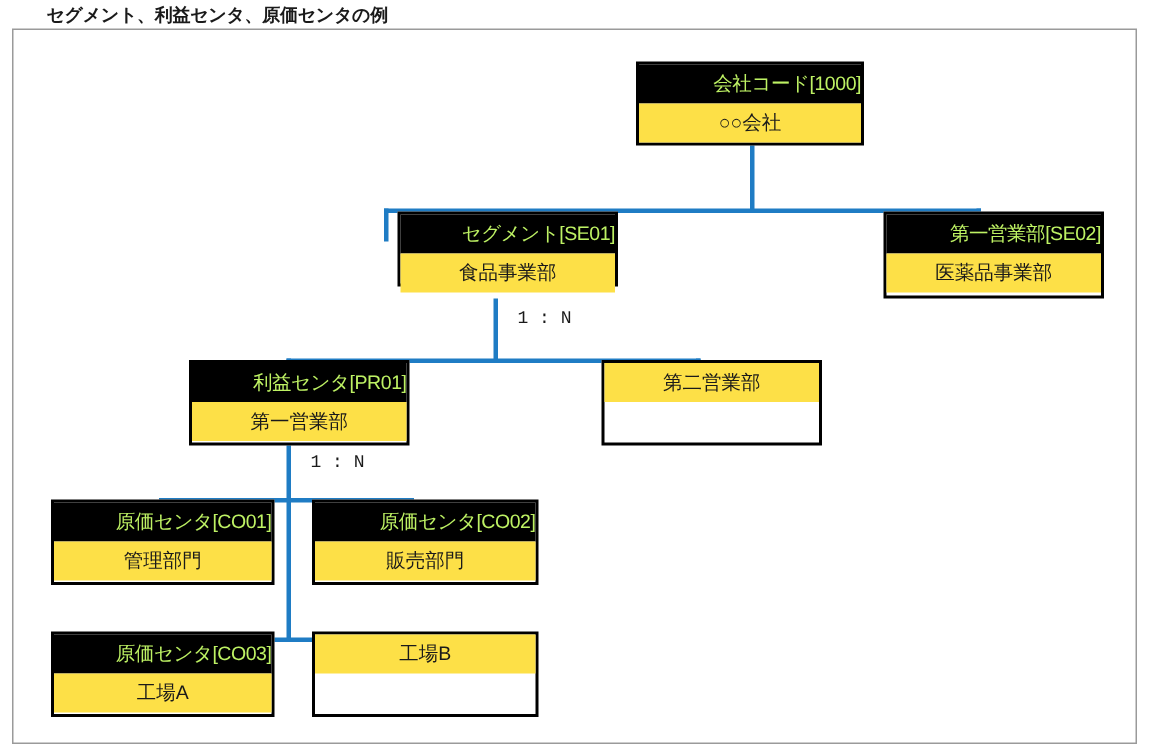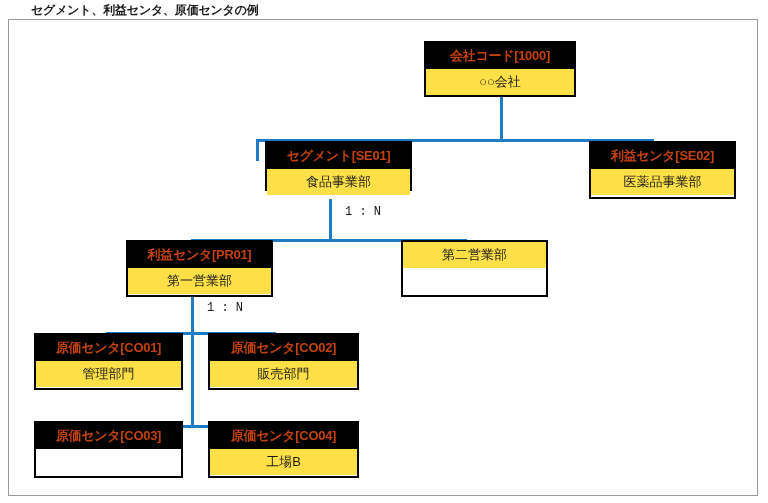--- a/index.html
+++ b/index.html
@@ -49,24 +49,24 @@
   
   .node {
     position: absolute;
     border: 2px solid #000000;
     background: #ffffff;
     box-sizing: border-box;
     z-index: 5;
   }
   .node-header {
     background: #000000;
-    color: #c2410c;
-    font-weight: bold;
+    color: #bef264;
+    font-weight: normal;
     font-size: 13px;
-    text-align: center;
+    text-align: right;
     line-height: 26px;
     height: 26px;
     white-space: nowrap;
     overflow: hidden;
     letter-spacing: -0.3px;
   }
   .node-body {
     background: #fde047;
     color: #1a1a1a;
     font-size: 13px;
@@ -123,21 +123,21 @@
     <div class="node-header">会社コード[1000]</div>
     <div class="node-body">○○会社</div>
   </div>
 
   <div class="node" style="left:256px; top:121px; width:147px; height:50px;">
     <div class="node-header">セグメント[SE01]</div>
     <div class="node-body">食品事業部</div>
   </div>
 
   <div class="node" style="left:580px; top:121px; width:147px; height:58px;">
-    <div class="node-header">利益センタ[SE02]</div>
+    <div class="node-header">第一営業部[SE02]</div>
     <div class="node-body">医薬品事業部</div>
   </div>
 
   <div class="node" style="left:117px; top:220px; width:147px; height:57px;">
     <div class="node-header">利益センタ[PR01]</div>
     <div class="node-body">第一営業部</div>
   </div>
 
   <div class="node" style="left:392px; top:220px; width:147px; height:57px;">
     <div class="node-body">第二営業部</div>
@@ -148,20 +148,20 @@
     <div class="node-body">管理部門</div>
   </div>
 
   <div class="node" style="left:199px; top:313px; width:151px; height:57px;">
     <div class="node-header">原価センタ[CO02]</div>
     <div class="node-body">販売部門</div>
   </div>
 
   <div class="node" style="left:25px; top:401px; width:149px; height:57px;">
     <div class="node-header">原価センタ[CO03]</div>
+    <div class="node-body">工場A</div>
   </div>
 
   <div class="node" style="left:199px; top:401px; width:151px; height:57px;">
-    <div class="node-header">原価センタ[CO04]</div>
     <div class="node-body">工場B</div>
   </div>
 
 </div>
 
 </body></html>

